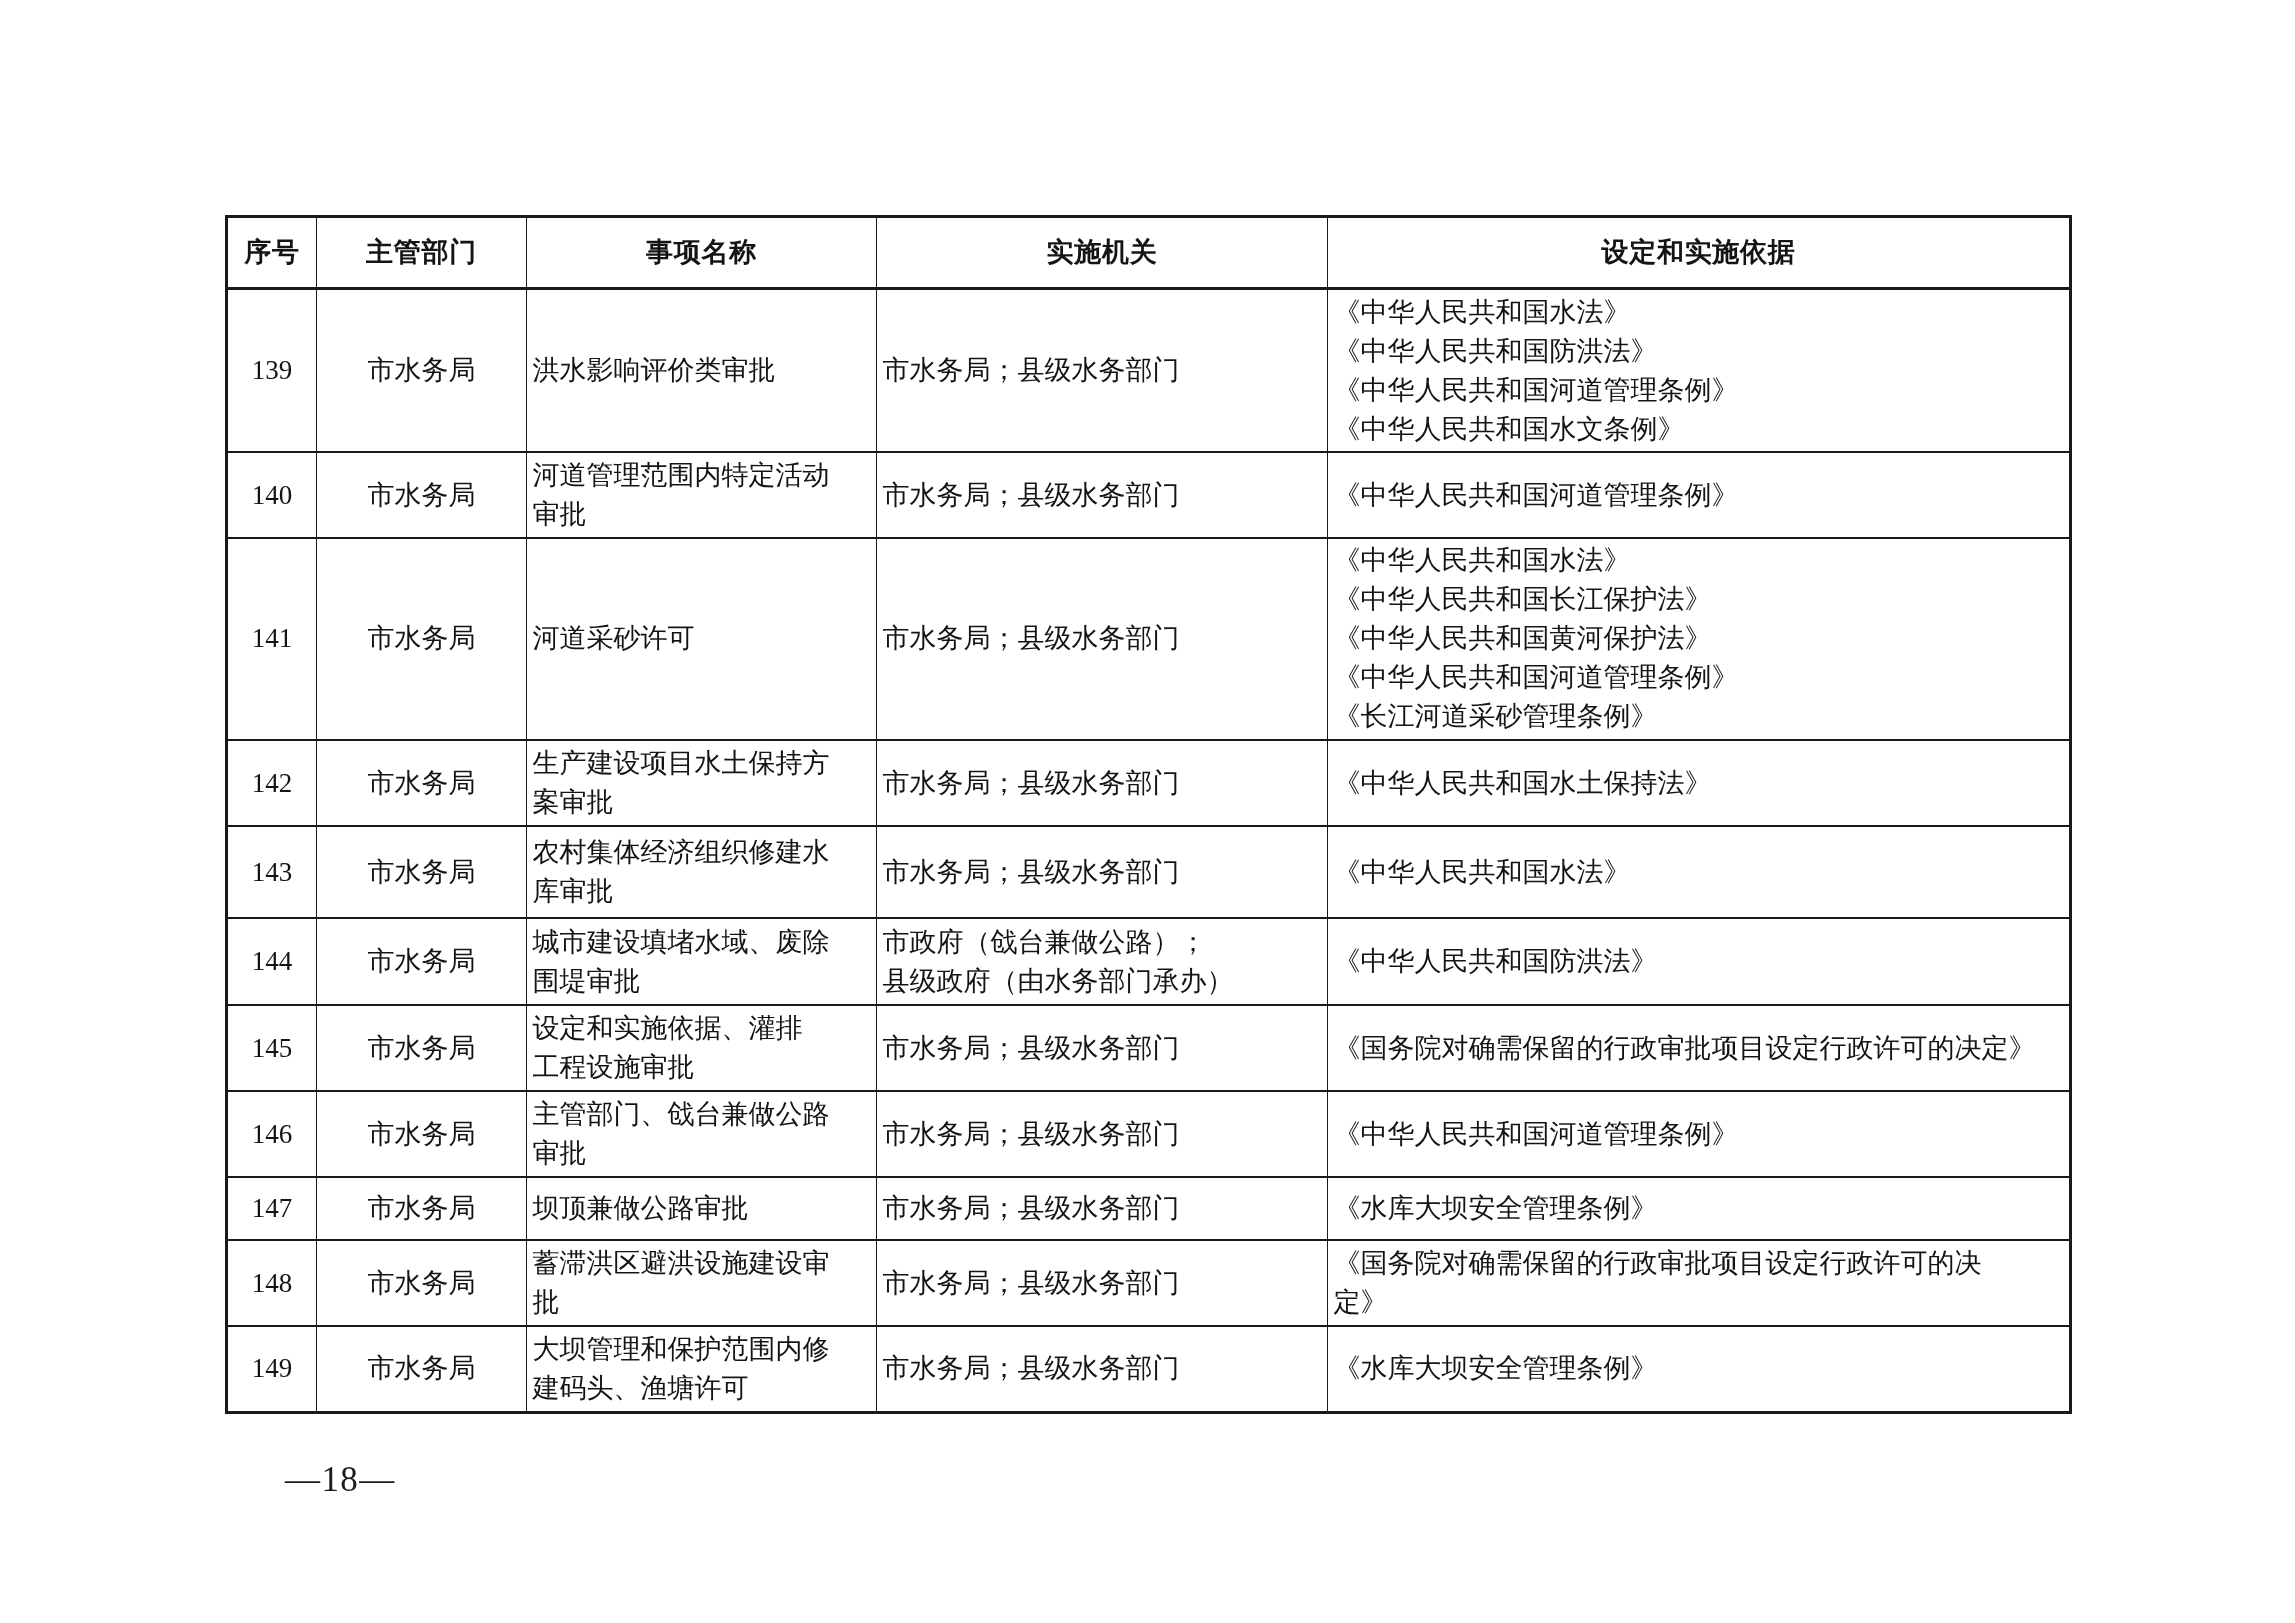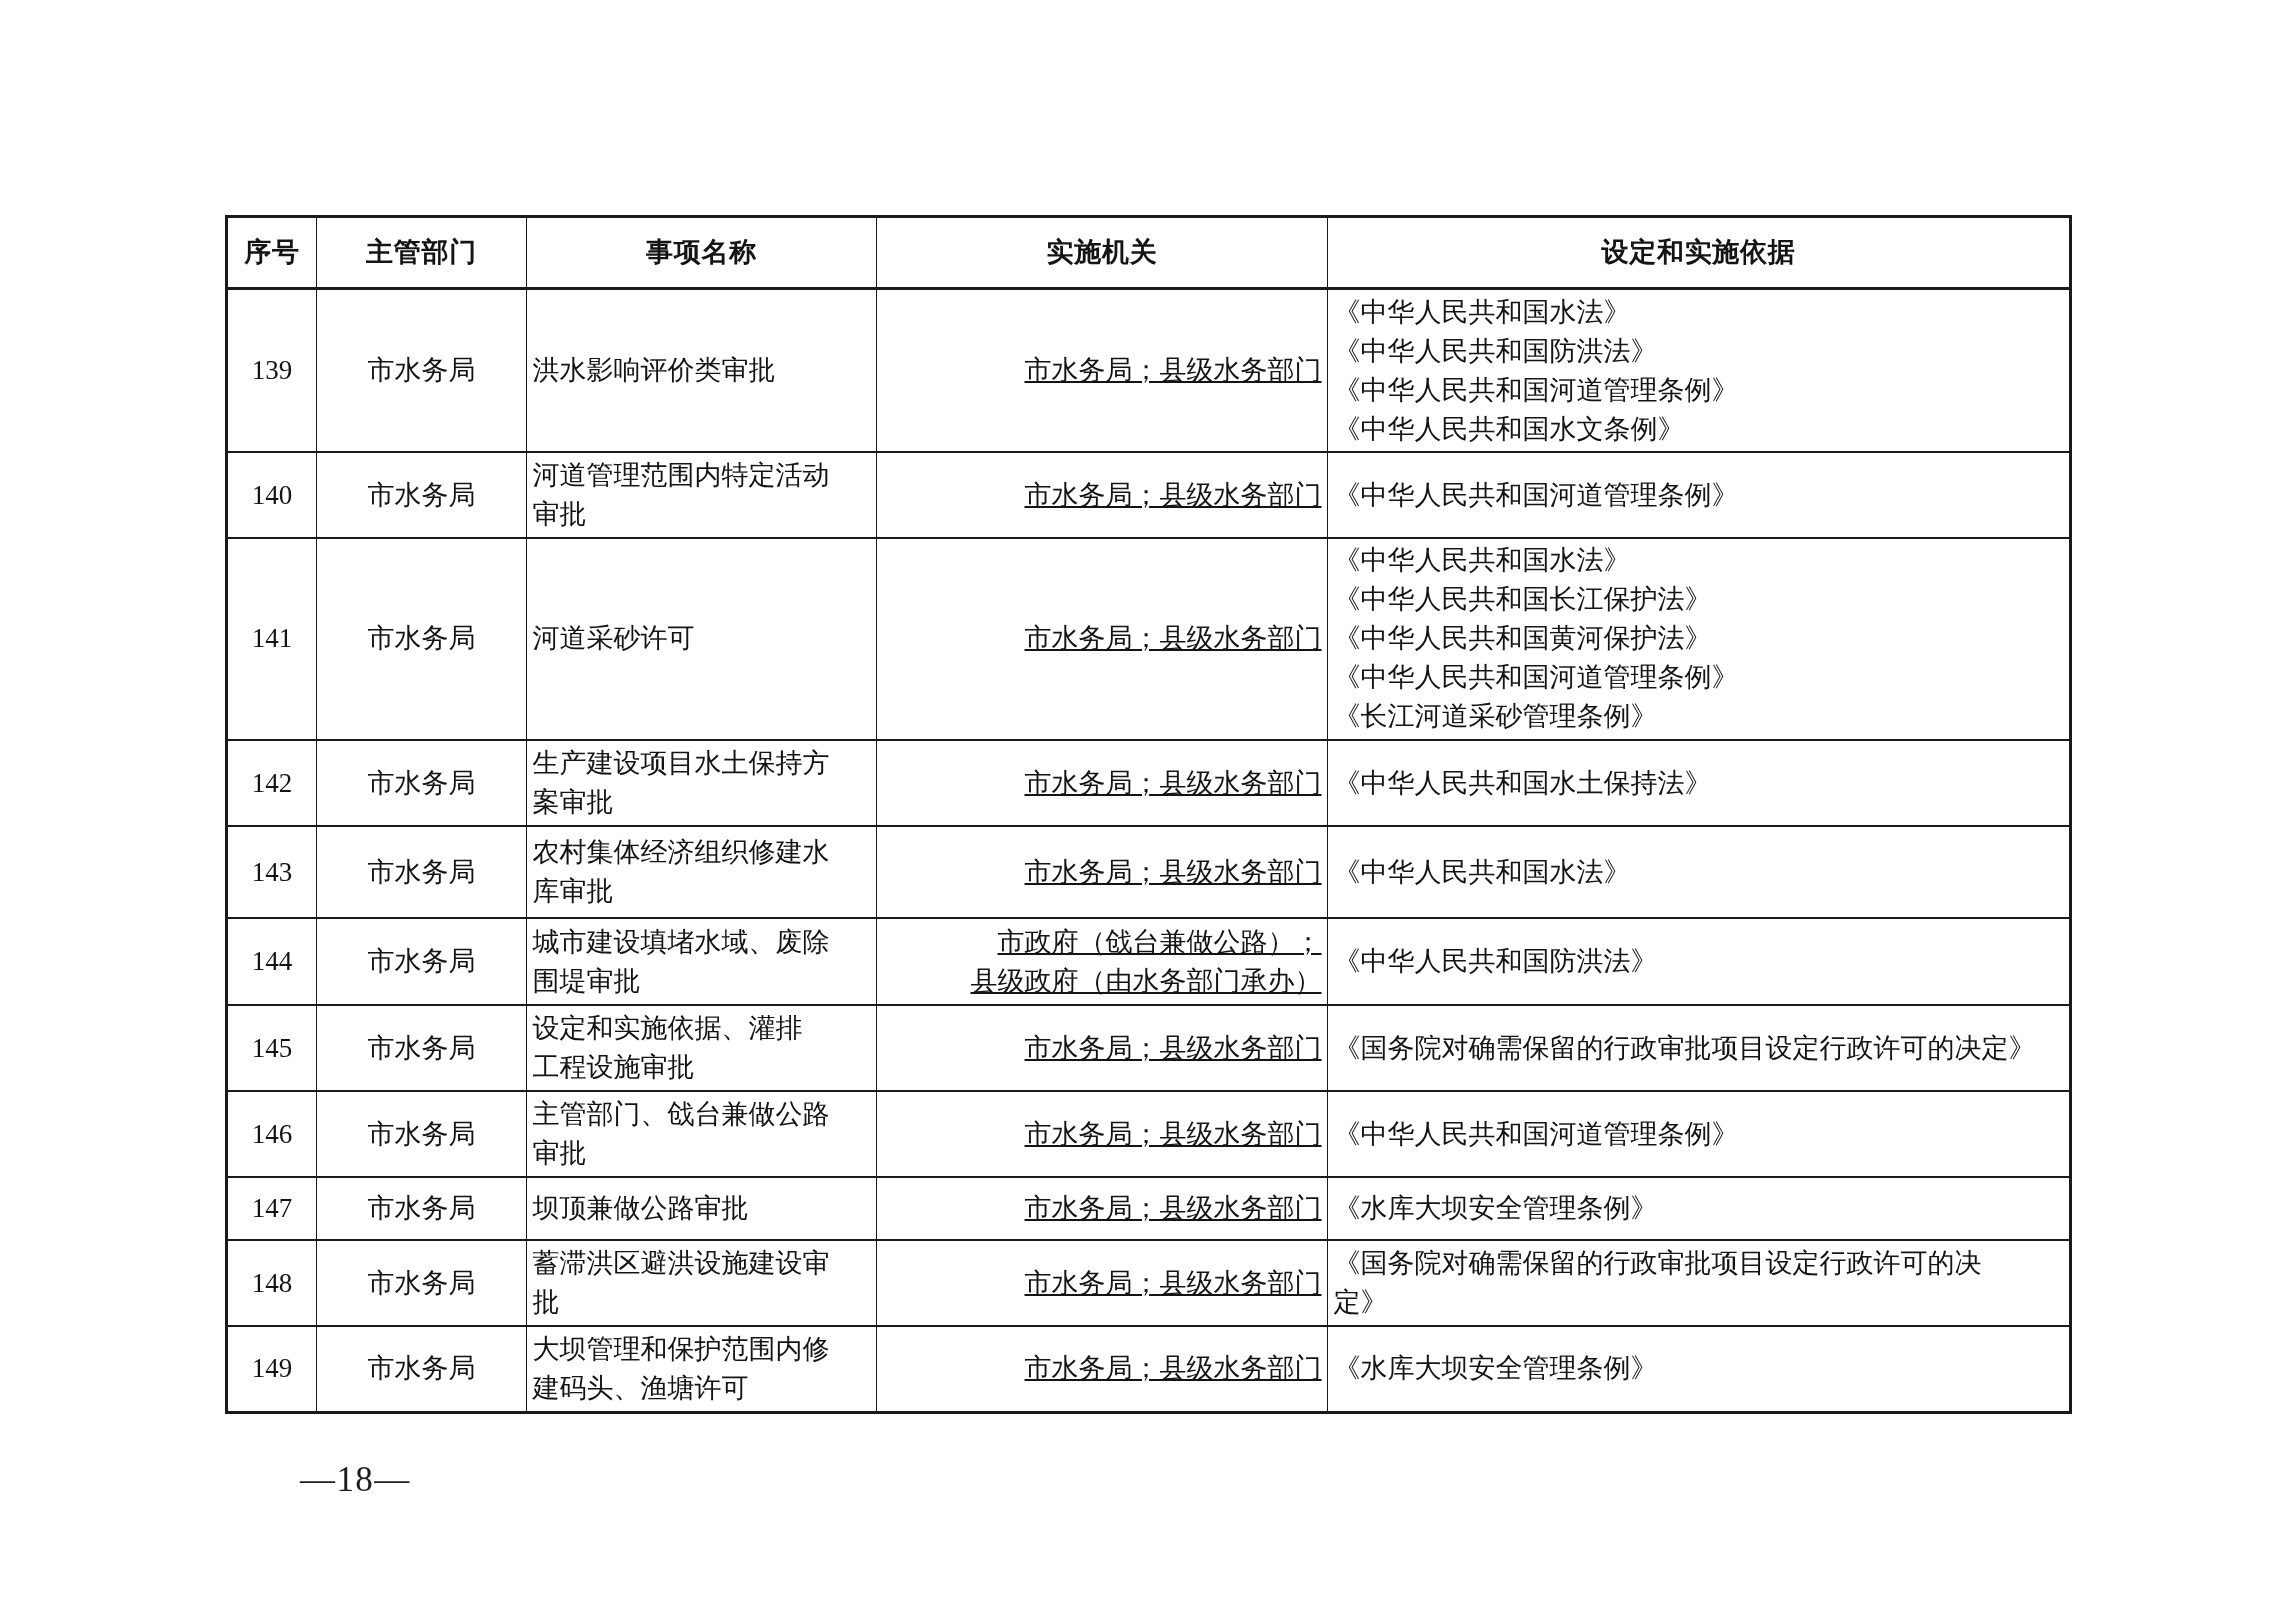--- a/index.html
+++ b/index.html
@@ -47,26 +47,26 @@
     font-family: "Liberation Sans", "DejaVu Sans", sans-serif;
     font-weight: bold;
     text-align: center;
     border-bottom: 3.4px solid #1a1a1a;
     letter-spacing: 0.7px;
   }
   td.cell-no, td.cell-dept {
     text-align: center;
   }
   td.cell-name  { text-align: left; padding-left: 9.5px; padding-right: 4.1px; }
-  td.cell-agency{ text-align: right; padding-left: 11px; padding-right: 4.1px; text-decoration: underline; }
+  td.cell-agency{ text-align: left; padding-left: 11px; padding-right: 4.1px; }
   td.cell-basis { text-align: left; padding-left: 13.6px; padding-right: 6.8px; margin-top: 12px; }
   .line { white-space: nowrap; }
   .page-number {
     position: absolute;
-    left: 300px;
+    left: 285px;
     top: 1460px;
     font-size: 35px;
     letter-spacing: 1.4px;
     color: #1c1c1c;
     font-family: "Liberation Serif", "DejaVu Serif", serif;
   }
 </style>
 </head>
 <body>
 

